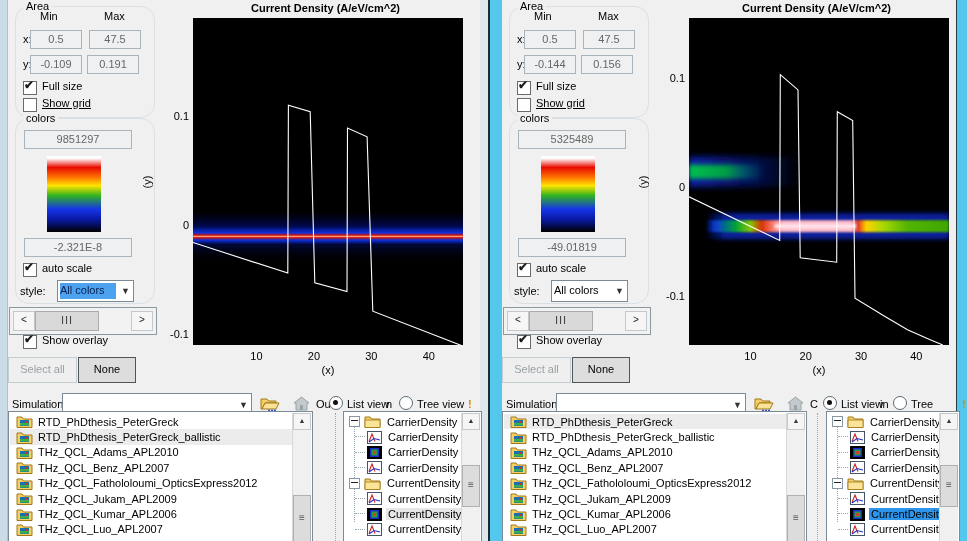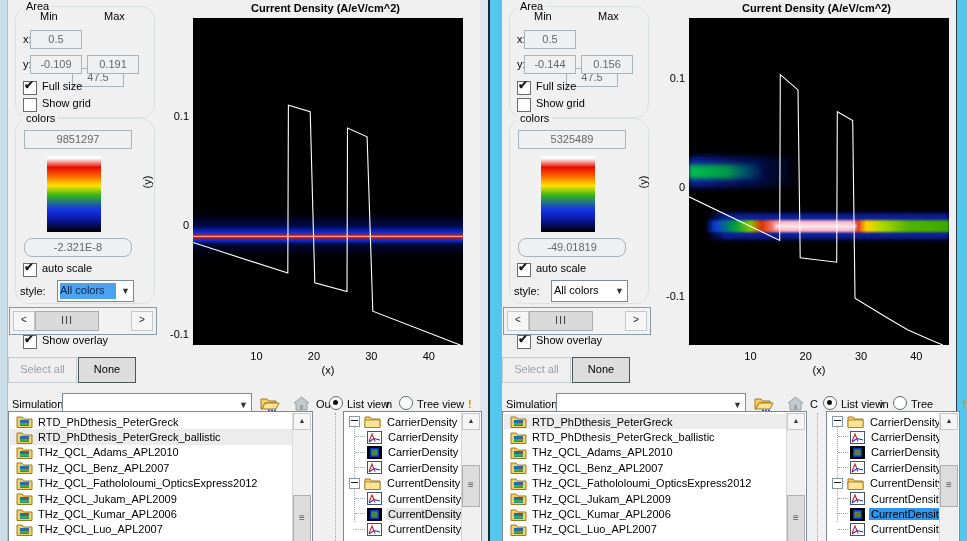--- a/index.html
+++ b/index.html
@@ -21,35 +21,35 @@
   .grp-title{position:absolute;top:-7px;left:7px;background:#f0f0f0;padding:0 3px;}
 
   .abs{position:absolute;}
   .hdr-min{left:32px;top:10px;}
   .hdr-max{left:96px;top:10px;}
   .axl-x{left:15px;top:33px;}
   .axl-y{left:15px;top:58px;}
   .vbox{position:absolute;height:17px;border:1px solid #a8b4bc;background:#eef0f1;color:#666;
     text-align:center;line-height:17px;}
   .vb-xmin{left:22px;top:30px;width:50px;}
-  .vb-xmax{left:64px;top:30px;width:50px;margin-top:38px;}
+  .vb-xmax{left:81px;top:30px;width:50px;}
   .vb-ymin{left:22px;top:55px;width:50px;}
   .vb-ymax{left:79px;top:55px;width:50px;}
 
   .cb{position:absolute;width:12px;height:12px;border:1px solid #6a6a6a;background:#fff;}
   .cb .tick{position:absolute;left:0;top:-4px;font-size:12px;font-weight:bold;color:#1a1a1a;}
   .cbl{position:absolute;}
   .cb-fullsize{left:15px;top:81px;} .l-fullsize{left:34px;top:80px;}
-  .cb-grid{left:15px;top:98px;}     .l-grid{left:34px;top:97px;}
+  .cb-grid{left:15px;top:98px;}     .l-grid{left:34px;top:97px;text-decoration:underline;}
 
   .vb-cmax{left:16px;top:130px;width:106px;}
   .colorbar{position:absolute;left:39px;top:156px;width:54px;height:76px;
     background:linear-gradient(to bottom,#ffffff 0%,#ffffff 3%,#e80c00 15%,#ff7300 28%,
       #ffe400 39%,#31b41f 52%,#1535e8 70%,#0a18a0 84%,#000000 100%);}
-  .vb-cmin{left:16px;top:238px;width:106px;border-radius:8px;}
+  .vb-cmin{left:16px;top:238px;width:106px;}
   .cb-autoscale{left:15px;top:263px;} .l-autoscale{left:34px;top:262px;}
   .stylelbl{left:12px;top:285px;}
   .combo{position:absolute;border:1px solid #7a8a96;background:#fff;}
   .style-combo{left:49px;top:280px;width:75px;height:20px;}
   .combo-text{position:absolute;left:2px;top:2px;right:17px;bottom:2px;white-space:nowrap;overflow:hidden;line-height:15px;}
   .combo-text.hl{background:#4da2ef;color:#0b2050;}
   .combo-arrow{position:absolute;right:0;top:0;bottom:0;width:15px;display:flex;align-items:center;
     justify-content:center;color:#333;font-size:9px;}
 
   .scrollframe{position:absolute;left:1px;top:307px;width:146px;height:26px;border:1px solid #8a98a2;background:#f2f2f2;}

